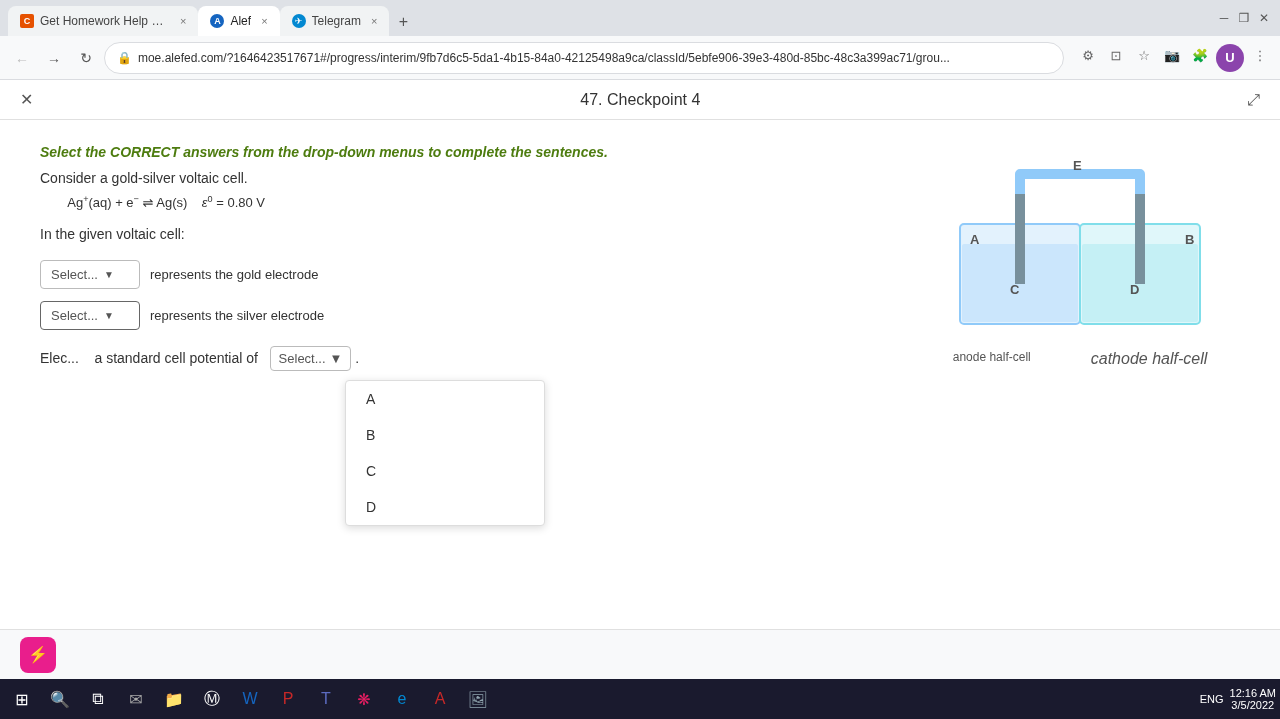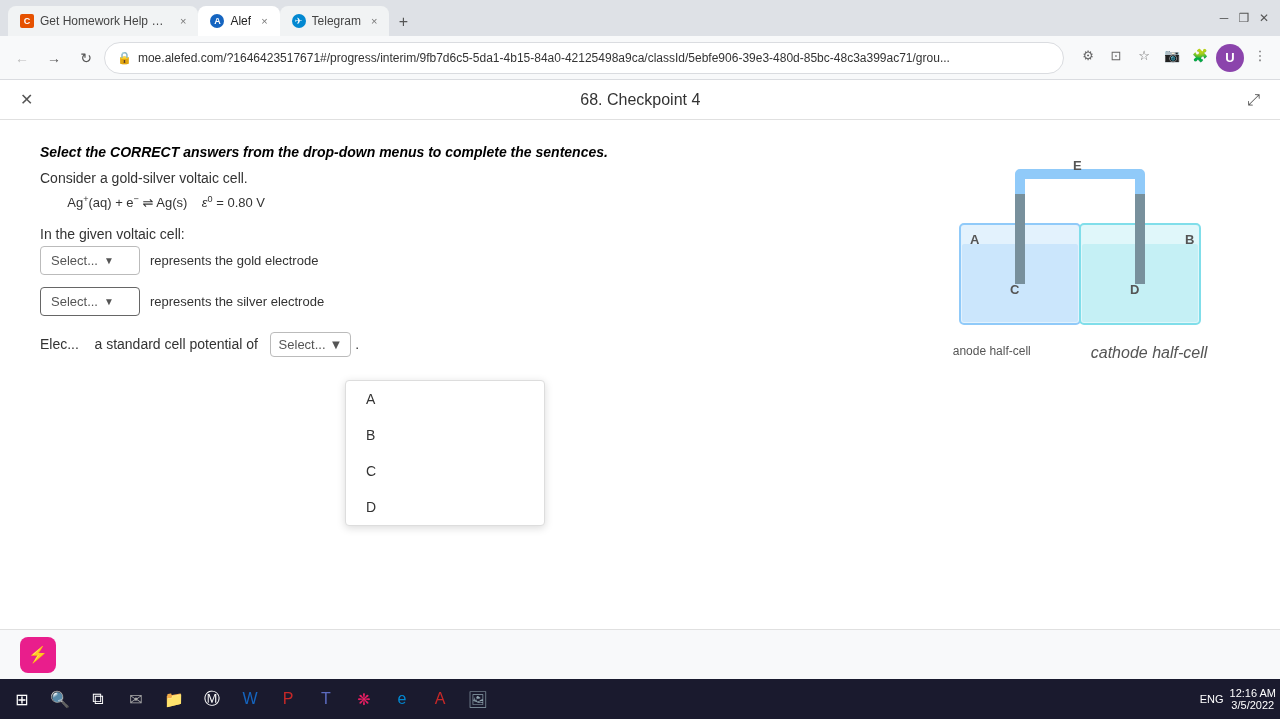--- a/index.html
+++ b/index.html
@@ -35,29 +35,29 @@
 
     
     .page-header { display: flex; align-items: center; justify-content: space-between; padding: 10px 20px; border-bottom: 1px solid #e0e0e0; background: #fff; }
     .page-close-btn { font-size: 16px; color: #555; cursor: pointer; }
     .page-title-center { font-size: 16px; color: #333; font-weight: 500; }
     .page-expand-btn { font-size: 16px; color: #555; cursor: pointer; }
 
     
     .main-content { flex: 1; padding: 24px 40px; overflow-y: auto; position: relative; }
 
-    .question-instruction { color: #000000; font-weight: bold; font-style: italic; font-size: 14px; margin-bottom: 10px; }
+    .question-instruction { color: #4d7c0f; font-weight: bold; font-style: italic; font-size: 14px; margin-bottom: 10px; }
     .question-text { color: #333; font-size: 14px; margin-bottom: 8px; }
     .equation-block { margin: 4px 0 4px 20px; font-size: 14px; color: #333; }
 
     .content-row { display: flex; gap: 40px; }
     .left-col { flex: 1; }
     .right-col { width: 320px; }
 
-    .in-given-text { font-size: 14px; color: #333; margin: 16px 0 4px 0; }
+    .in-given-text { font-size: 14px; color: #333; margin: 16px 0 18px 0; }
 
     .dropdown-row { display: flex; align-items: center; gap: 10px; margin-bottom: 12px; }
     .dropdown-select { display: flex; align-items: center; border: 1px solid #bbb; border-radius: 4px; padding: 6px 10px; font-size: 13px; color: #555; cursor: pointer; background: #fff; min-width: 100px; gap: 6px; }
     .dropdown-arrow { color: #555; font-size: 10px; }
     .dropdown-label { font-size: 13px; color: #333; }
 
     .electrode-text { font-size: 14px; color: #333; margin-top: 8px; }
     .electrode-text .select-inline { display: inline-flex; align-items: center; border: 1px solid #bbb; border-radius: 4px; padding: 4px 8px; font-size: 13px; color: #555; cursor: pointer; background: #fff; gap: 4px; }
 
     
@@ -140,21 +140,21 @@
       <div class="url-icon">🧩</div>
       <div class="profile-icon">U</div>
       <div class="url-icon">⋮</div>
     </div>
   </div>
 
   <div class="content">
 
     <div class="page-header">
       <div class="page-close-btn">✕</div>
-      <div class="page-title-center">68. Checkpoint 4</div>
+      <div class="page-title-center">47. Checkpoint 4</div>
       <div class="page-expand-btn">⤢</div>
     </div>
 
     <div class="main-content">
       <div class="content-row">
         <div class="left-col">
           <div class="question-instruction">Select the CORRECT answers from the drop-down menus to complete the sentences.</div>
           <div class="question-text">Consider a gold-silver voltaic cell.</div>
 
           <div class="equation-block chem-eq">
@@ -213,21 +213,21 @@
               <rect x="152" y="100" width="116" height="78" rx="2" fill="#b2ebf2" opacity="0.6"></rect>
 
               <rect x="205" y="50" width="10" height="90" fill="#78909c"></rect>
 
               <text x="255" y="100" font-size="13" fill="#555" font-weight="bold">B</text>
 
               <text x="200" y="150" font-size="13" fill="#555" font-weight="bold">D</text>
 
               <text x="143" y="26" font-size="13" fill="#555" font-weight="bold">E</text>
             </svg>
-            <div style="display:flex; gap:60px; margin-top:0;">
+            <div style="display:flex; gap:60px; margin-top:6px;">
               <span style="font-size:12px;color:#555;">anode half-cell</span>
               <span style="font-size:16px;color:#555;font-style:italic;">cathode half-cell</span>
             </div>
           </div>
         </div>
       </div>
 
       <div class="dropdown-popup">
         <div class="dropdown-popup-item">A</div>
         <div class="dropdown-popup-item">B</div>

